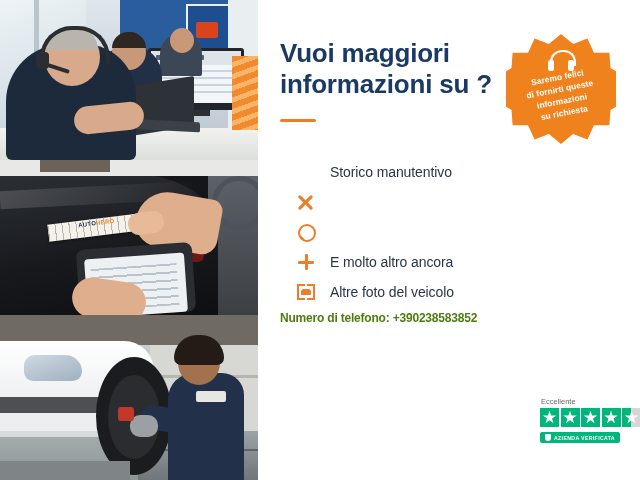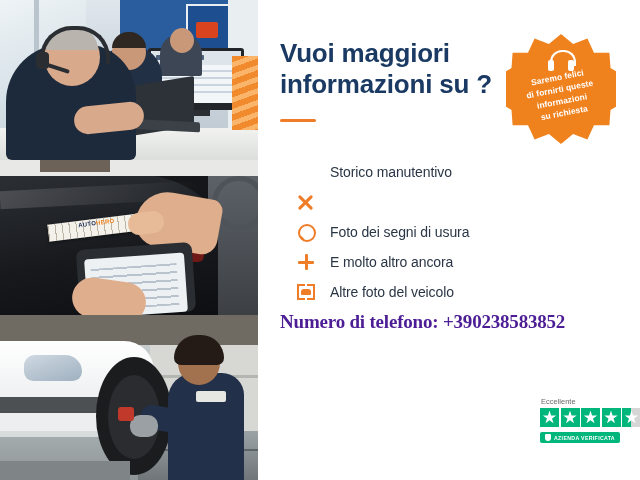--- a/index.html
+++ b/index.html
@@ -143,21 +143,21 @@
   .ic-scan i:nth-child(2){right:0;top:0;border-left:none;border-bottom:none;}
   .ic-scan i:nth-child(3){left:0;bottom:0;border-right:none;border-top:none;}
   .ic-scan i:nth-child(4){right:0;bottom:0;border-left:none;border-top:none;}
   .ic-scan u{position:absolute;left:4px;top:5px;width:10px;height:6px;background:#ef7d28;
      border-radius:3px 3px 1px 1px;}
   .ic-plus{position:absolute;left:2px;top:3px;width:16px;height:16px;}
   .ic-plus:before,.ic-plus:after{content:"";position:absolute;background:#ef7d28;border-radius:1px;}
   .ic-plus:before{left:7px;top:0;width:2.5px;height:16px;}
   .ic-plus:after{left:0;top:7px;width:16px;height:2.5px;}
 
-  .phone{position:absolute;left:22px;top:311px;font-size:19px;font-weight:bold;color:#4c1d95;letter-spacing:-.2px;font-family:Liberation Serif, serif;}
+  .phone{position:absolute;left:22px;top:311px;font-size:12px;font-weight:bold;color:#4d7c0f;letter-spacing:-.2px;}
   .sub{position:absolute;left:22px;top:338px;width:310px;font-size:11.5px;line-height:1.55;color:#3b4a5c;}
 
   
   .badge{position:absolute;left:248px;top:34px;width:110px;height:110px;}
   .badge .star{position:absolute;inset:0;background:#f0821e;}
   .badge .s1{clip-path:polygon(50% 0%,61% 9%,74% 4%,80% 17%,94% 17%,95% 31%,107% 38%,101% 50%,107% 62%,95% 69%,94% 83%,80% 83%,74% 96%,61% 91%,50% 100%,39% 91%,26% 96%,20% 83%,6% 83%,5% 69%,-7% 62%,-1% 50%,-7% 38%,5% 31%,6% 17%,20% 17%,26% 4%,39% 9%);}
   .badge .hs{position:absolute;left:44px;top:16px;width:22px;height:14px;
      border:2.6px solid #fff;border-bottom:none;border-radius:12px 12px 0 0;}
   .badge .hs-l,.badge .hs-r{position:absolute;top:26px;width:6px;height:11px;background:#fff;border-radius:2px;}
   .badge .hs-l{left:42px;}
@@ -294,21 +294,20 @@
       </li>
       <li>
         <span class="ic">
             <span class="ic-x"></span>
           </span>
       </li>
       <li>
         <span class="ic">
             <span class="ic-mag"></span>
           </span>
-        <span class="li-txt">Foto dei segni di usura</span>
       </li>
       <li>
         <span class="ic">
             <span class="ic-plus"></span>
           </span>
         <span class="li-txt">E molto altro ancora</span>
       </li>
       <li>
         <span class="ic">
             <span class="ic-scan">

